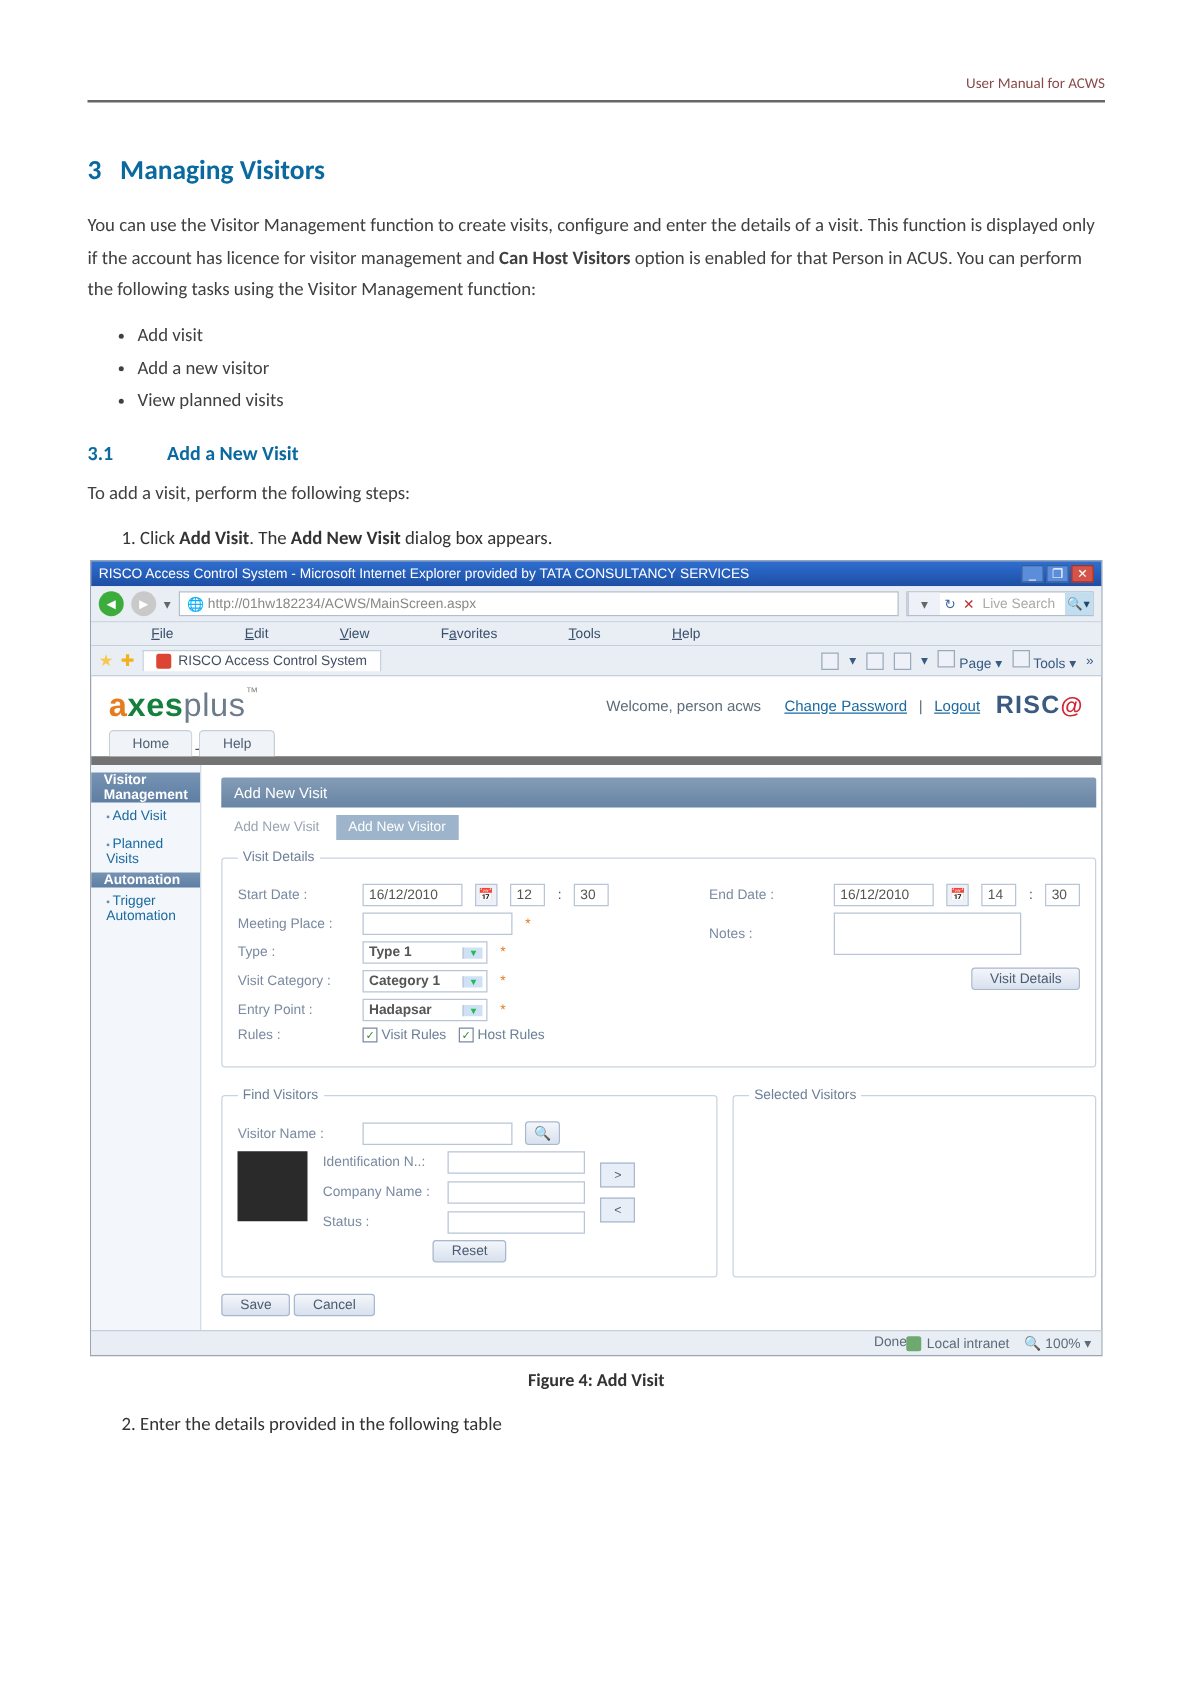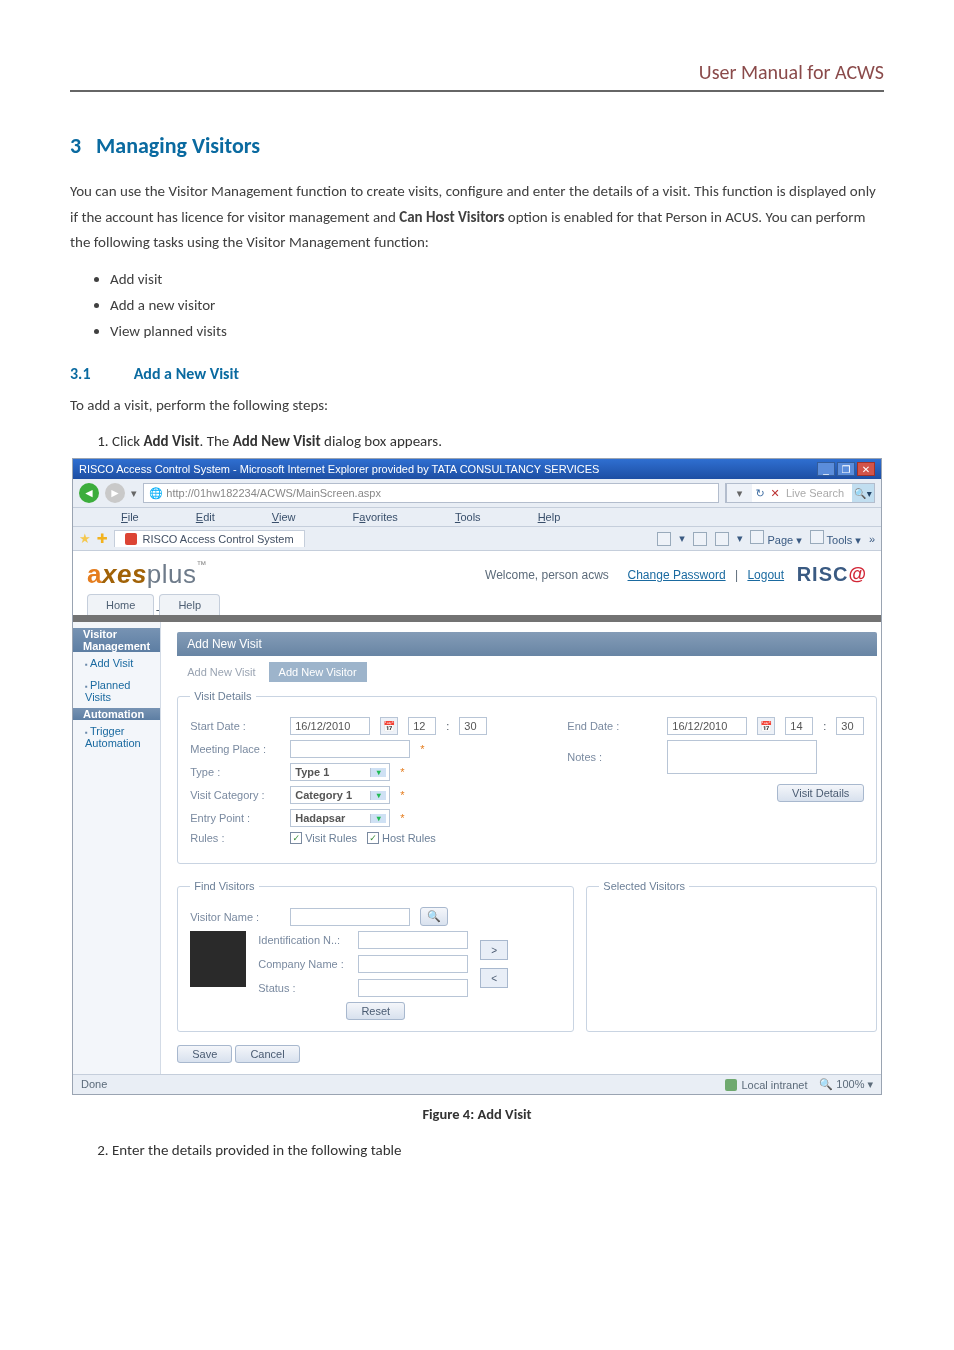--- a/index.html
+++ b/index.html
@@ -1,18 +1,18 @@
 <!DOCTYPE html>
 <html><head>
 <meta charset="utf-8">
 <style>
   * { box-sizing: border-box; }
   body { margin: 0; font-family: Calibri, Arial, sans-serif; background: #fff; color: #333; }
   .page { width: 954px; min-height: 1350px; margin: 0 auto; padding: 60px 70px 30px 70px; position: relative; }
-  .header-right { text-align: right; color: #8a4a4a; font-size: 20px; margin-bottom: 6px; }
+  .header-right { text-align: right; color: #8a4a4a; font-size: 12px; margin-bottom: 6px; }
   .rule { border: 0; border-top: 2px solid #666; margin: 4px 0 40px 0; }
   .h1 { color: #0a6aa0; font-size: 22px; font-weight: bold; margin: 12px 0 20px 0; }
   .body-text { font-size: 15px; line-height: 1.7; color: #404040; margin: 0 0 14px 0; }
   ul.bullets { margin: 4px 0 24px 40px; padding: 0; }
   ul.bullets li { margin: 8px 0; font-size: 15px; color: #404040; }
   .h2 { color: #0a6aa0; font-size: 16px; font-weight: bold; margin: 18px 0 10px 0; }
   .h2 .num { display: inline-block; width: 60px; }
   ol.steps { margin: 2px 0 8px 24px; padding: 0 0 0 18px; }
   ol.steps li { font-size: 15px; color: #333; margin: 6px 0; }
 
@@ -37,21 +37,21 @@
   .tab-left { display:flex; align-items:center; gap:6px; }
   .star { color:#f5c84e; font-size:13px; }
   .tab { background: #fff; border:1px solid #c5cedb; border-bottom:none; padding: 2px 10px; color:#425064; display:flex; gap:6px; align-items:center;}
   .tab .favicon { width:12px;height:12px;background:#dc4434;border-radius:2px; }
   .tool-right { color:#3a5a82; display:flex; gap:8px; align-items:center; }
   .tool-right .ico { width:14px;height:14px;display:inline-block;border:1px solid #9ab; background:#eef2f8; }
 
   .app-header { display:flex; justify-content: space-between; align-items:center; padding: 8px 14px 4px 14px; }
   .brand { font-size: 26px; letter-spacing: 0.5px; }
   .brand .a { color:#e57d1e; font-weight:bold; }
-  .brand .x { color:#a16207; font-weight:bold;font-style:italic; }
+  .brand .x { color:#15803d; font-weight:bold; }
   .brand .tm { font-size:10px; color:#888; vertical-align: top; }
   .app-right { font-size:12px; color:#5c6b7a; display:flex; align-items:center; gap:6px;}
   .app-right .lnk { color:#1a6aa0; text-decoration: underline; }
   .risco-logo { font-size: 20px; font-weight:bold; color:#3a5a82; letter-spacing:1px; display:flex;align-items:center;}
   .risco-logo .at { color:#d22535; font-size:18px; }
 
   .app-tabs { padding: 0 14px; border-bottom:7px solid #737373;text-decoration:underline; }
   .app-tab { display:inline-block; background:#f0f3f7; border:1px solid #c5cedb; border-bottom:none; padding:4px 18px; margin-right:2px; border-radius:4px 4px 0 0; color:#4e5f73; }
 
   .app-body { display:flex; min-height: 400px; }
@@ -79,21 +79,21 @@
   .chk { display:inline-flex; align-items:center; gap:3px; color:#6b7f97; }
   .chk .box { width:12px;height:12px;border:1px solid #7a8aa0;background:#fff;display:flex;align-items:center;justify-content:center;color:#3a8e3a;font-size:9px;}
   .btn { background:linear-gradient(#f4f6fa,#d8e1ee); border:1px solid #a8b8ce; color:#4a5b72; padding:2px 14px; border-radius:3px; font-size:11px; }
   .twin { display:flex; gap:80px; }
   .find-grid { display:flex; gap:12px; }
   .avatar { width:56px;height:56px;background:#2a2a2a; }
   .formcol { display:flex; flex-direction:column; gap:6px; }
   .xfer-btn { width:28px;height:20px;border:1px solid #a8b8ce;background:#e8eef7;display:flex;align-items:center;justify-content:center;color:#4a5b72; font-size:10px;}
   .footer-actions { text-align:left; padding: 8px 0 4px 0; }
 
-  .ie-status { background:#e9eef5; border-top:1px solid #c5cedb; padding:3px 8px; display:flex; justify-content: space-between; color:#5c6b7a; }
+  .ie-status { background:#e9eef5; border-top:1px solid #c5cedb; padding:3px 8px; display:flex; justify-content: flex-end; color:#5c6b7a; }
   .zone { display:flex; gap:12px; align-items:center; }
   .intranet { display:flex; align-items:center; gap:4px; }
   .intranet .ico { width:12px;height:12px;background:#6fa96f;border-radius:2px; }
 
   .fig-caption { text-align:center; font-weight:bold; font-size: 14.5px; margin: 10px 0 18px 0; }
 
   .page-footer { position:absolute; bottom: 28px; left:70px; right:70px; border-top: 2px solid #666; padding-top: 8px; display:flex; justify-content:space-between; font-size:14px; color:#555; }
 </style>
 </head>
 <body>

